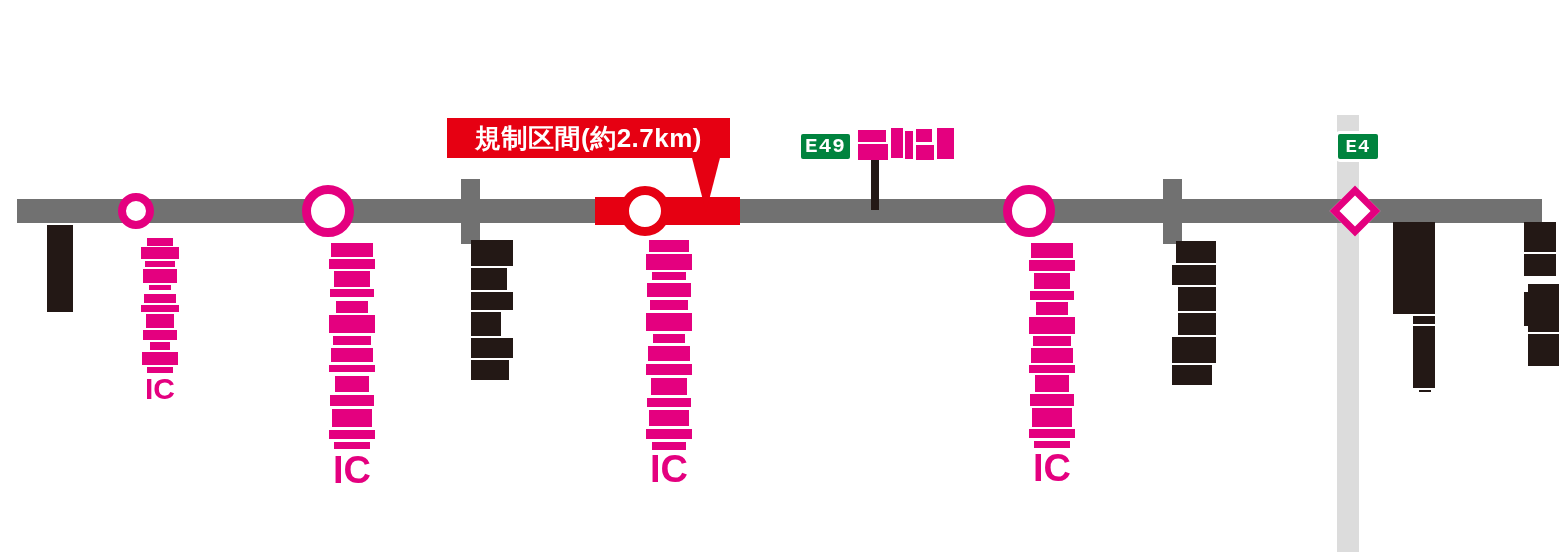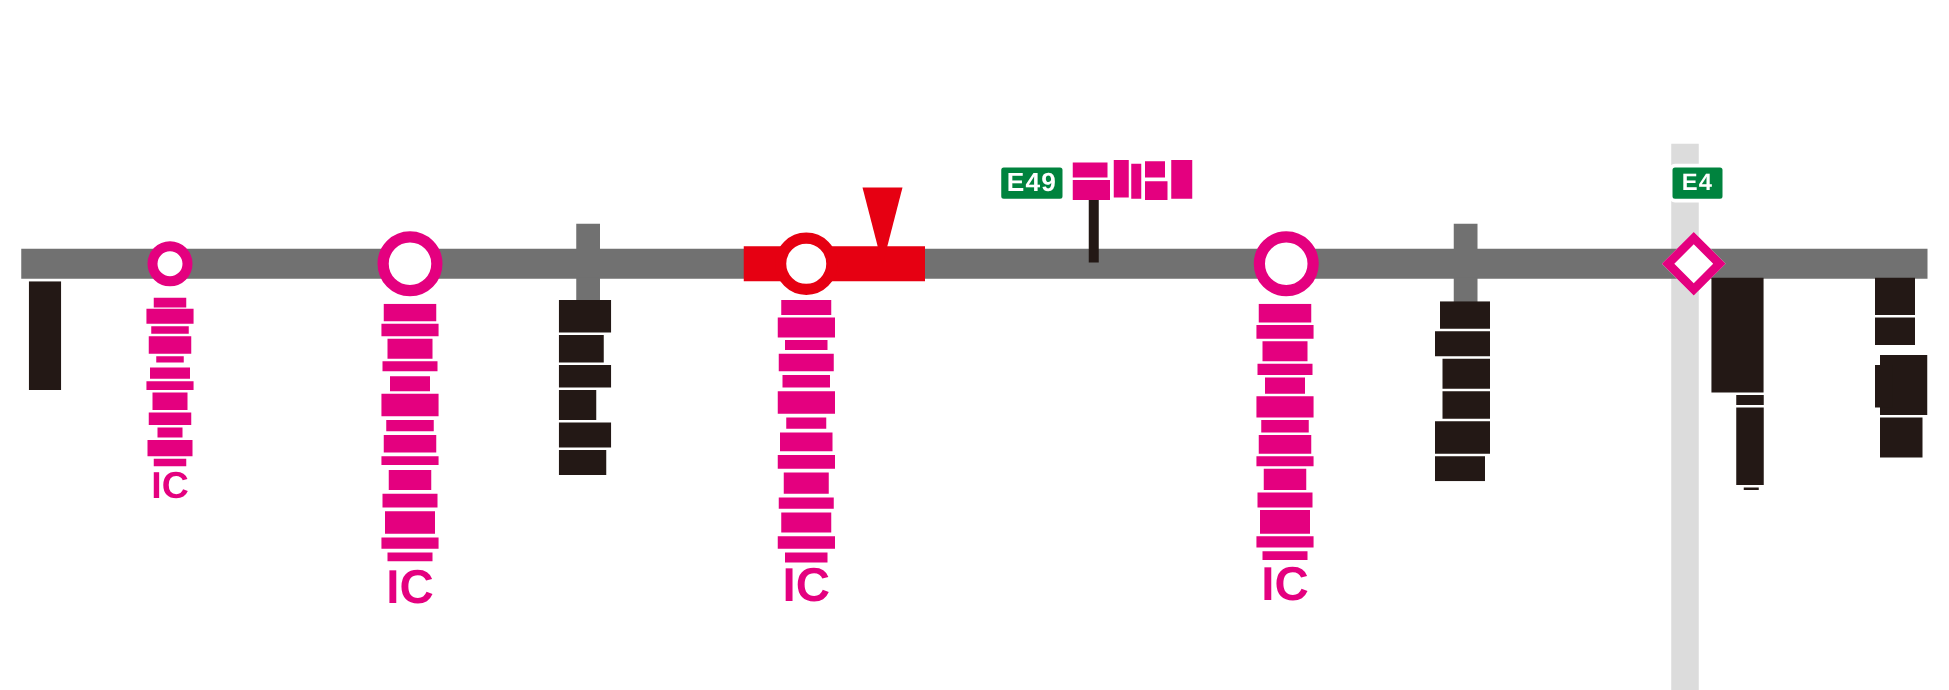--- a/index.html
+++ b/index.html
@@ -97,30 +97,32 @@
     background: #00833e;
     border: 3px solid #ffffff;
     border-radius: 5px;
     color: #ffffff;
     font-weight: bold;
     display: flex;
     align-items: center;
     justify-content: center;
     box-sizing: border-box;
     letter-spacing: 1px;
+    font-family: Liberation Mono, monospace;
   }
   .shield-pole {
     position: absolute;
     background: #231815;
   }
 
   
   .redact {
     position: absolute;
     overflow: hidden;
+    margin-left: 24px;
   }
   .redact .blk {
     position: absolute;
   }
   .redact.pink .blk { background: #e4007f; }
   .redact.dark .blk { background: #231815; }
   .redact .glyph {
     position: absolute;
     font-weight: bold;
     line-height: 1;
@@ -146,20 +148,21 @@
 
   <div class="tick" style="left:461px; top:179px; width:19px; height:21px;"></div>
   <div class="tick" style="left:461px; top:222px; width:19px; height:22px;"></div>
 
   <div class="tick" style="left:1163px; top:179px; width:19px; height:21px;"></div>
   <div class="tick" style="left:1163px; top:222px; width:19px; height:22px;"></div>
 
   <div class="red-segment" style="left:595px; top:197px; width:145px; height:28px;"></div>
 
   <div class="callout-tail" style="left:690px; top:150px;"></div>
+  <div class="callout" style="left:447px; top:118px; width:283px; height:40px; font-size:26px;">規制区間(約2.7km)</div>
 
   <div class="marker-circle pink-sm" style="left:118px; top:193px; width:36px; height:36px;"></div>
 
   <div class="marker-circle pink" style="left:302px; top:185px; width:52px; height:52px;"></div>
 
   <div class="marker-circle red" style="left:620px; top:186px; width:50px; height:50px;"></div>
 
   <div class="marker-circle pink" style="left:1003px; top:185px; width:52px; height:52px;"></div>
 
   <div class="marker-diamond" style="left:1337px; top:193px; width:36px; height:36px;"></div>

